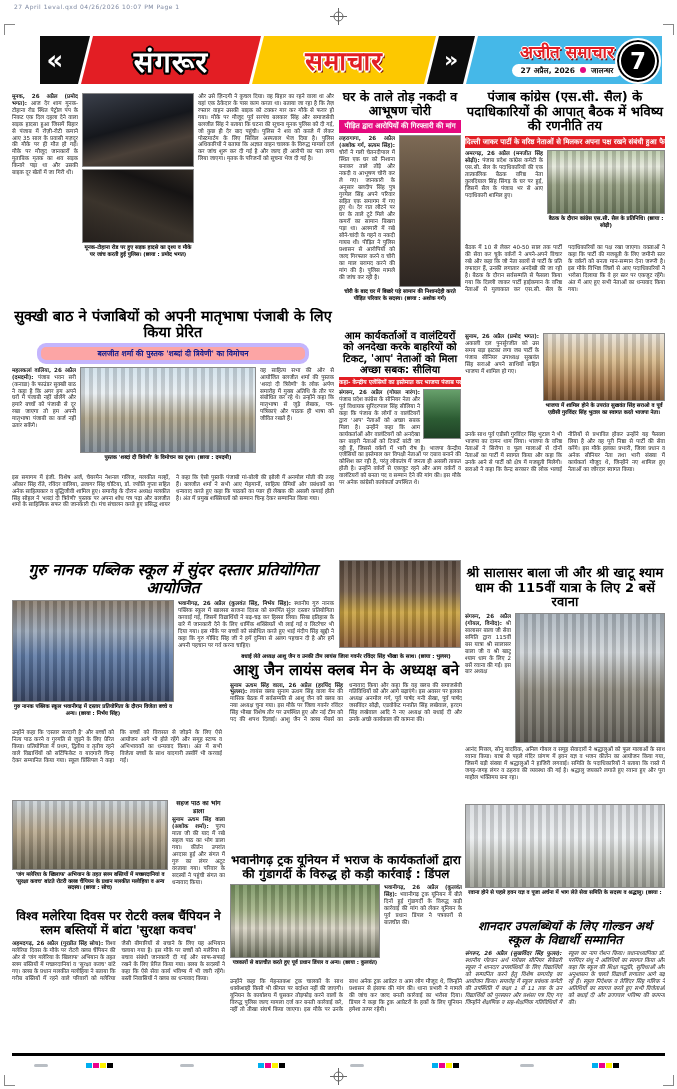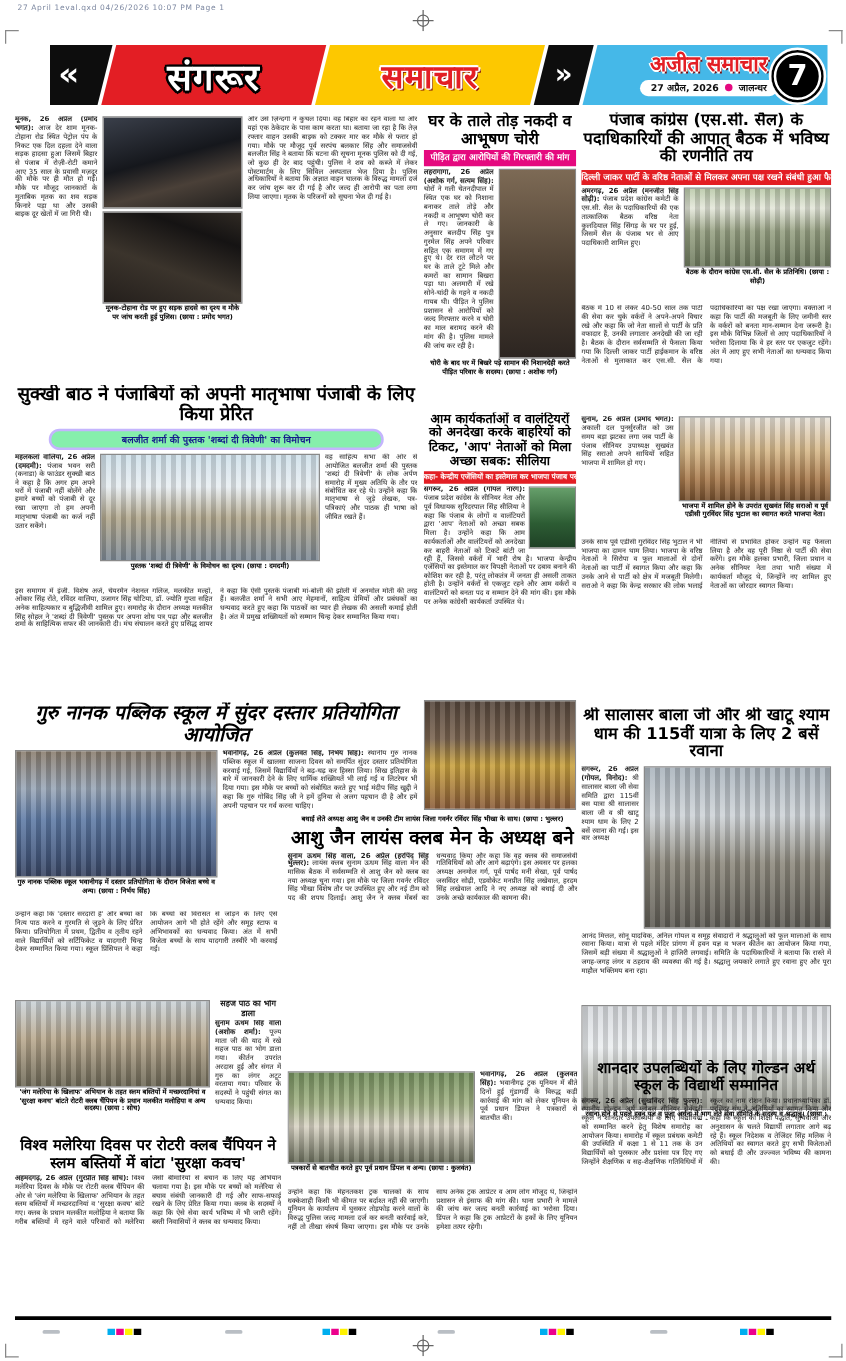--- a/index.html
+++ b/index.html
@@ -43,21 +43,21 @@
     border:2px solid #fff;box-shadow:inset 0 0 0 2px #000, inset 0 0 0 4px #fff;
     display:flex;align-items:center;justify-content:center;color:#fff;font-size:23px;font-weight:bold;}
 
   
   .art{position:absolute;overflow:hidden;}
   .hl{font-weight:bold;color:#000;text-align:center;line-height:1.13;letter-spacing:.1px;}
   .kicker{color:#fff;font-weight:bold;text-align:center;overflow:hidden;white-space:nowrap;}
   .kick-pink{background:#e5097f;font-size:7px;line-height:13px;height:13px;margin-top:2px;}
   .kick-red{background:#e31e24;font-size:7px;line-height:12px;height:12px;margin-top:2px;}
   .kick-strip{background:#e31e24;font-size:5.8px;line-height:10px;height:10px;margin-top:2px;}
-  .pill-blue{margin:2px auto 0;border:2px solid #c4b5fd;border-radius:9px;background:#86efac;color:#141c8c;
+  .pill-blue{margin:2px auto 0;border:4px solid #c4b5fd;border-radius:9px;background:#fca5a5;color:#141c8c;
     font-size:7.6px;font-weight:bold;text-align:center;line-height:13px;height:13px;width:82%;overflow:hidden;white-space:nowrap;}
   .body{font-size:5.6px;line-height:1.24;text-align:justify;color:#1c1c1c;}
   .dl{font-weight:bold;}
   .cols2{column-count:2;column-gap:6px;}
   .caption{font-size:5.4px;font-weight:bold;text-align:center;line-height:1.22;color:#000;margin-top:1px;}
   .row{display:flex;gap:4px;align-items:flex-start;}
   .photo{border:1px solid #8a8a8a;box-sizing:border-box;width:100%;}
   .crowd{background-image:repeating-linear-gradient(90deg,rgba(0,0,0,.14) 0 4px,rgba(255,255,255,.10) 4px 8px),var(--g);}
   .plain{background-image:var(--g);}
 
@@ -262,33 +262,34 @@
         </div>
       </div>
     </div>
     <div class="hl" style="font-size:12px;margin-top:2px;">विश्व मलेरिया दिवस पर रोटरी क्लब चैंपियन ने स्लम बस्तियों में बांटा 'सुरक्षा कवच'</div>
     <div class="body cols2" style="height:102px;margin-top:3px;overflow:hidden;">
       <b class="dl">अहमदगढ़, 26 अप्रैल (गुरप्रीत सिंह सोच):</b> <span>विश्व मलेरिया दिवस के मौके पर रोटरी क्लब चैंपियन की ओर से 'जंग मलेरिया के खिलाफ' अभियान के तहत स्लम बस्तियों में मच्छरदानियां व 'सुरक्षा कवच' बांटे गए। क्लब के प्रधान मलकीत मलोहिया ने बताया कि गरीब बस्तियों में रहने वाले परिवारों को मलेरिया जैसी बीमारियों से बचाने के लिए यह अभियान चलाया गया है। इस मौके पर बच्चों को मलेरिया से बचाव संबंधी जानकारी दी गई और साफ-सफाई रखने के लिए प्रेरित किया गया। क्लब के सदस्यों ने कहा कि ऐसे सेवा कार्य भविष्य में भी जारी रहेंगे। बस्ती निवासियों ने क्लब का धन्यवाद किया।</span>
     </div>
   </div>
 
   <div class="art" style="left:230px;top:854px;width:232px;height:198px;">
+    <div class="hl" style="font-size:12px;">भवानीगढ़ ट्रक यूनियन में भराज के कार्यकर्ताओं द्वारा की गुंडागर्दी के विरुद्ध हो कड़ी कार्रवाई : डिंपल</div>
     <div class="row" style="margin-top:3px;">
       <div style="flex:0 0 150px;">
         <div class="photo crowd p-men4" style="height:74px;"></div>
         <div class="caption">पत्रकारों से बातचीत करते हुए पूर्व प्रधान डिंपल व अन्य। (छाया : कुलवंत)</div>
       </div>
       <div class="body" style="flex:1 1 auto;height:92px;overflow:hidden;">
         <b class="dl">भवानीगढ़, 26 अप्रैल (कुलवंत सिंह):</b> <span>भवानीगढ़ ट्रक यूनियन में बीते दिनों हुई गुंडागर्दी के विरुद्ध कड़ी कार्रवाई की मांग को लेकर यूनियन के पूर्व प्रधान डिंपल ने पत्रकारों से बातचीत की।</span>
       </div>
     </div>
     <div class="body cols2" style="height:88px;margin-top:2px;overflow:hidden;">उन्होंने कहा कि मेहनतकश ट्रक चालकों के साथ धक्केशाही किसी भी कीमत पर बर्दाश्त नहीं की जाएगी। यूनियन के कार्यालय में घुसकर तोड़फोड़ करने वालों के विरुद्ध पुलिस जल्द मामला दर्ज कर बनती कार्रवाई करे, नहीं तो तीखा संघर्ष किया जाएगा। इस मौके पर उनके साथ अनेक ट्रक आप्रेटर व आम लोग मौजूद थे, जिन्होंने प्रशासन से इंसाफ की मांग की। थाना प्रभारी ने मामले की जांच कर जल्द बनती कार्रवाई का भरोसा दिया। डिंपल ने कहा कि ट्रक आप्रेटरों के हकों के लिए यूनियन हमेशा तत्पर रहेगी।</div>
   </div>
 
-  <div class="art" style="left:465px;top:848px;width:200px;height:152px;">
+  <div class="art" style="left:465px;top:920px;width:200px;height:152px;font-style:italic;">
     <div class="hl" style="font-size:12px;">शानदार उपलब्धियों के लिए गोल्डन अर्थ स्कूल के विद्यार्थी सम्मानित</div>
     <div class="body cols2" style="height:116px;margin-top:3px;overflow:hidden;">
       <b class="dl">संगरूर, 26 अप्रैल (सुखविंदर सिंह फुल्ल):</b> <span>स्थानीय गोल्डन अर्थ ग्लोबल सीनियर सैकेंडरी स्कूल ने शानदार उपलब्धियों के लिए विद्यार्थियों को सम्मानित करने हेतु विशेष समारोह का आयोजन किया। समारोह में स्कूल प्रबंधक कमेटी की उपस्थिति में कक्षा 1 से 11 तक के उन विद्यार्थियों को पुरस्कार और प्रशंसा पत्र दिए गए जिन्होंने शैक्षणिक व सह-शैक्षणिक गतिविधियों में स्कूल का नाम रोशन किया। प्रधानाध्यापिका डॉ. परमिंदर संधू ने अतिथियों का स्वागत किया और कहा कि स्कूल की शिक्षा पद्धति, सुविधाओं और अनुशासन के चलते विद्यार्थी लगातार आगे बढ़ रहे हैं। स्कूल निदेशक व तेजिंदर सिंह मलिक ने अतिथियों का स्वागत करते हुए सभी विजेताओं को बधाई दी और उज्ज्वल भविष्य की कामना की।</span>
     </div>
   </div>
 
   <div class="footer-rule"></div>
   <div class="smudge" style="left:34px;"></div>
   <div class="cmyk" style="left:86px;">
     <div class="sw c"></div>

